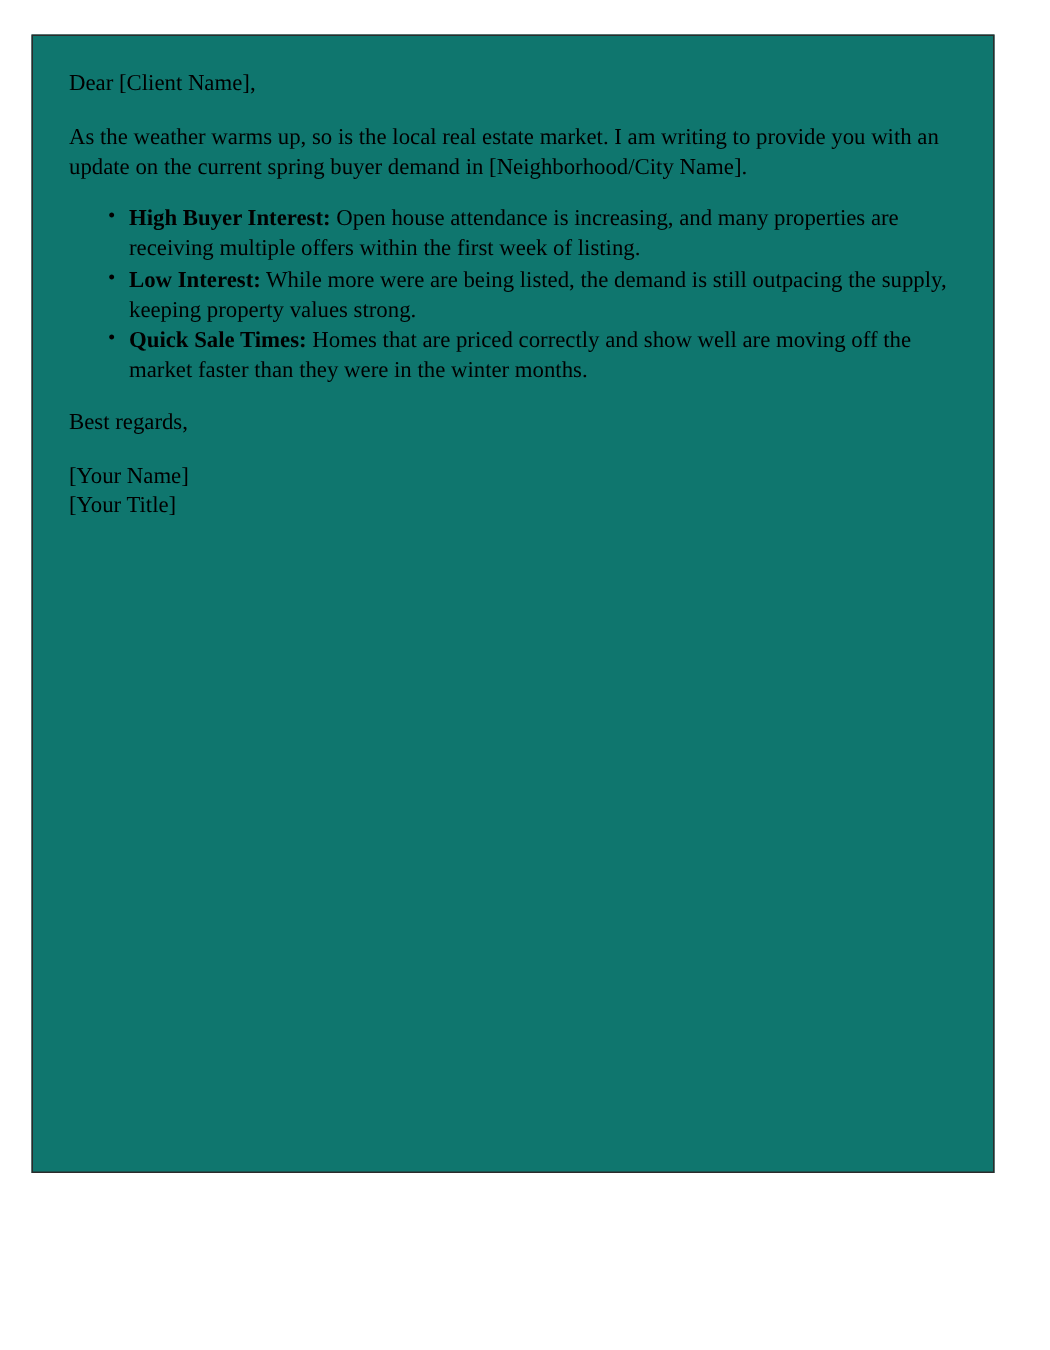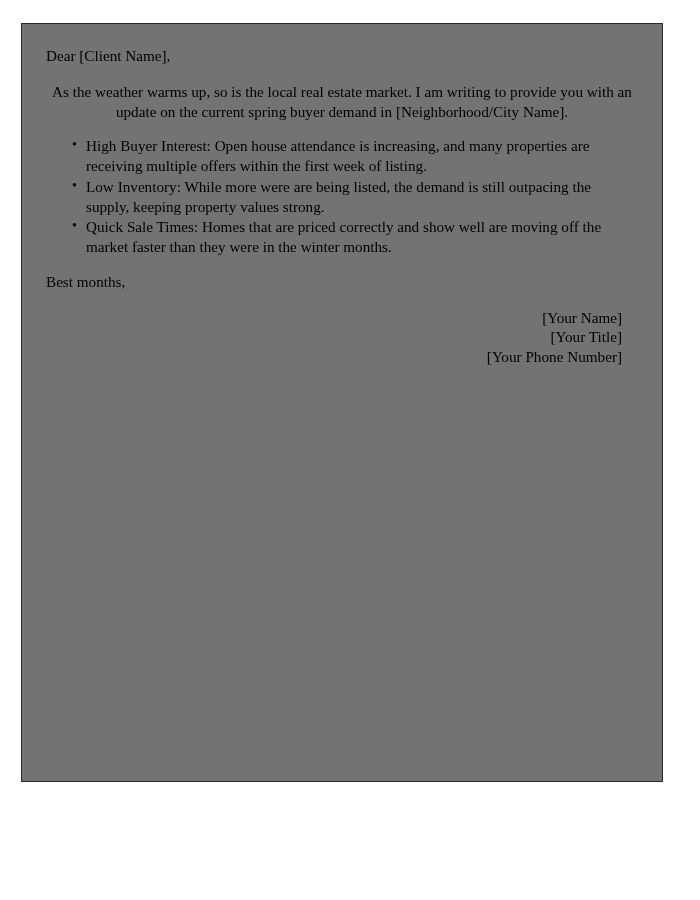--- a/index.html
+++ b/index.html
@@ -20,31 +20,31 @@
     height: 900px;
     background: #ffffff;
   }
   .letter-page {
     position: absolute;
     left: 21px;
     top: 23px;
     width: 642px;
     height: 759px;
     border: 1px solid #2b2b2b;
-    background: #737373;
+    background: #0f766e;
     box-sizing: border-box;
   }
   .letter-body {
     padding: 22px 24px 0 24px;
   }
   p.para {
     margin: 0 0 15px 0;
     font-size: 15.2px;
     line-height: 1.30;
-    text-align: center;
+    text-align: left;
   }
   p.salutation {
     margin: 0 0 16px 0;
     font-size: 15.2px;
     line-height: 1.30;
   }
   ul.trends {
     margin: 0 0 15px 0;
     padding-left: 40px;
     list-style: none;
@@ -58,33 +58,32 @@
   }
   ul.trends > li::before {
     content: "\2022";
     position: absolute;
     left: -14px;
     top: 0;
     font-size: 14px;
     line-height: 1.30;
   }
   .lead {
-    font-weight: normal;
+    font-weight: bold;
     margin-top: 14px;
   }
   .closing {
     margin: 0 0 16px 0;
     font-size: 15.2px;
     line-height: 1.30;
   }
   .signature-block {
-    margin: 16px;
+    margin: 0;
     font-size: 15.2px;
     line-height: 1.29;
-    text-align: right;
   }
   .signature-block div {
     white-space: pre;
   }
 </style>
 </head>
 <body>
 
 <div class="page-canvas">
   <div class="letter-page">
@@ -93,32 +92,31 @@
       <p class="salutation">Dear [Client Name],</p>
 
       <p class="para">As the weather warms up, so is the local real estate market. I am writing to provide you with an update on the current spring buyer demand in [Neighborhood/City Name].</p>
 
 
       <ul class="trends">
         <li>
           <span class="lead">High Buyer Interest:</span><span> Open house attendance is increasing, and many properties are receiving multiple offers within the first week of listing.</span>
         </li>
         <li>
-          <span class="lead">Low Inventory:</span><span> While more were are being listed, the demand is still outpacing the supply, keeping property values strong.</span>
+          <span class="lead">Low Interest:</span><span> While more were are being listed, the demand is still outpacing the supply, keeping property values strong.</span>
         </li>
         <li>
           <span class="lead">Quick Sale Times:</span><span> Homes that are priced correctly and show well are moving off the market faster than they were in the winter months.</span>
         </li>
       </ul>
 
 
 
-      <p class="closing">Best months,</p>
+      <p class="closing">Best regards,</p>
 
       <div class="signature-block">
         <div>[Your Name]</div>
         <div>[Your Title]</div>
-        <div>[Your Phone Number]</div>
       </div>
 
     </div>
   </div>
 </div>
 
 </body></html>

